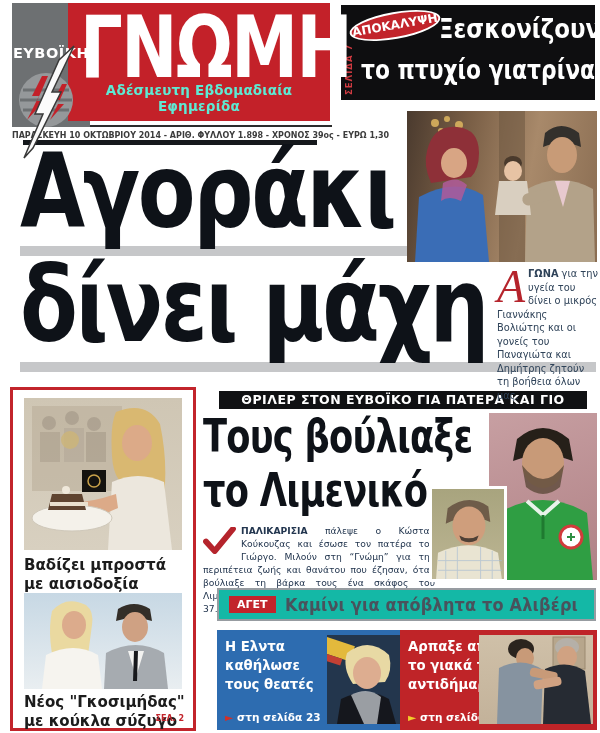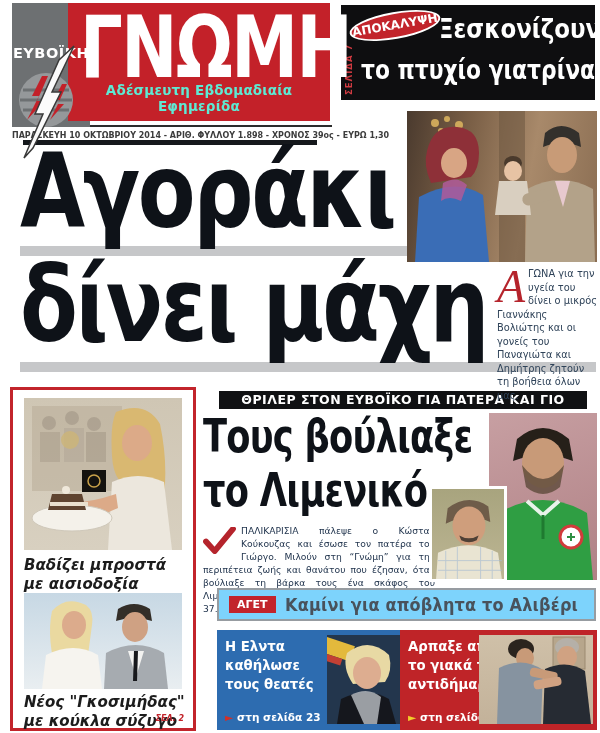--- a/index.html
+++ b/index.html
@@ -1,19 +1,19 @@
 <!DOCTYPE html>
 <html><head>
 <meta charset="utf-8">
 <style>
   html,body{margin:0;padding:0;background:#fff;}
   .page{position:relative;width:600px;height:733px;background:#fff;overflow:hidden;
         font-family:"DejaVu Sans","Liberation Sans",sans-serif;}
   .page *{box-sizing:border-box;}
-  .b{font-weight:normal;}
+  .b{font-weight:bold;}
 
   
   .gray-box{position:absolute;left:12px;top:3px;width:78px;height:124px;background:#6d7072;z-index:1;}
   .region{position:absolute;left:12px;top:45px;width:78px;text-align:center;color:#fff;
           font-weight:bold;font-size:14.5px;letter-spacing:.5px;z-index:4;}
   .logo-svg{position:absolute;left:8px;top:58px;width:86px;height:92px;overflow:visible;z-index:5;}
   .red-box{position:absolute;left:68px;top:3px;width:262px;height:118px;background:#c32129;z-index:2;}
   .gnomi{position:absolute;left:12px;top:0px;color:#fff;font-weight:bold;font-size:86px;line-height:88px;
          letter-spacing:-2px;transform:scaleX(.78);transform-origin:left top;white-space:nowrap;}
   .subtitle{position:absolute;left:0;right:0;bottom:7px;text-align:center;color:#5eead4;
@@ -49,21 +49,21 @@
               background:linear-gradient(100deg,#4a3a2e 0%,#7a5f46 30%,#a8896a 62%,#8a6d52 100%);z-index:2;}
   .lead-cap{position:absolute;left:497px;top:267px;width:101px;font-size:9.8px;line-height:1.38;
             color:#2e4258;z-index:3;}
   .dropcap{float:left;font-family:"Liberation Serif","DejaVu Serif",serif;font-style:italic;
            font-size:46px;line-height:.78;color:#b5242c;margin:2px 3px 0 0;}
   .report{position:absolute;left:420px;top:358px;width:176px;text-align:right;color:#c2242b;
           font-weight:bold;font-size:12.5px;z-index:3;white-space:nowrap;}
   .report .arr{margin-right:4px;}
 
   
-  .left-box{position:absolute;left:10px;top:387px;width:186px;height:344px;border:3px solid #c2242b;background:#fff;font-style:italic;}
+  .left-box{position:absolute;left:10px;top:387px;width:186px;height:344px;border:3px solid #c2242b;background:#fff;}
   .p-woman{left:11px;top:8px;width:158px;height:152px;background:linear-gradient(180deg,#cfc6b4,#d8d0c0);}
   .p-couple{left:11px;top:203px;width:158px;height:96px;background:linear-gradient(180deg,#c7d8e4,#e9eef1);}
   .lcap{position:absolute;left:11px;font-size:16px;line-height:19px;font-weight:600;color:#1c1c1c;
         transform:scaleX(.94);transform-origin:left top;white-space:nowrap;}
   .cap1{top:165px;}
   .cap2{top:302px;}
   .pageref{position:absolute;color:#c2242b;font-weight:bold;font-size:8px;}
   .pr1{right:11px;top:190px;margin-top:36px;}
   .pr2{right:9px;top:324px;}
 
@@ -75,21 +75,21 @@
   .s2-l1{top:411px;}
   .s2-l2{top:465px;}
   .s2-para{position:absolute;left:203px;top:524px;width:232px;font-size:9.2px;line-height:1.42;
            color:#23364f;text-align:justify;}
   .check{float:left;width:33px;height:27px;margin:3px 5px 0 0;}
   .p-son{left:489px;top:413px;width:108px;height:167px;background:linear-gradient(160deg,#c79fa2,#b08185);}
   .p-father{left:429px;top:486px;width:78px;height:96px;border:3px solid #fff;
             background:linear-gradient(180deg,#a8a47e,#bdb694);z-index:4;}
 
   
-  .aget{position:absolute;left:217px;top:588px;width:379px;height:33px;border:2px solid #979ca1;background:#7dd3fc;
+  .aget{position:absolute;left:217px;top:588px;width:379px;height:33px;border:2px solid #979ca1;background:#14b8a6;
         display:flex;align-items:center;padding:0 10px;gap:9px;}
   .aget-label{background:#c2242b;color:#fff;font-weight:bold;font-size:11px;padding:2px 8px;}
   .aget-text{color:#49525c;font-weight:bold;font-size:17.5px;white-space:nowrap;
              transform:scaleX(.92);transform-origin:left center;letter-spacing:.2px;}
 
   
   .bb{position:absolute;top:630px;height:100px;}
   .bluebox{left:217px;width:192px;background:#2d6cb0;}
   .redbox2{left:400px;width:197px;background:#bf2428;}
   .bb-line{position:relative;margin-left:8px;color:#fff;font-weight:bold;font-size:14px;line-height:19px;

